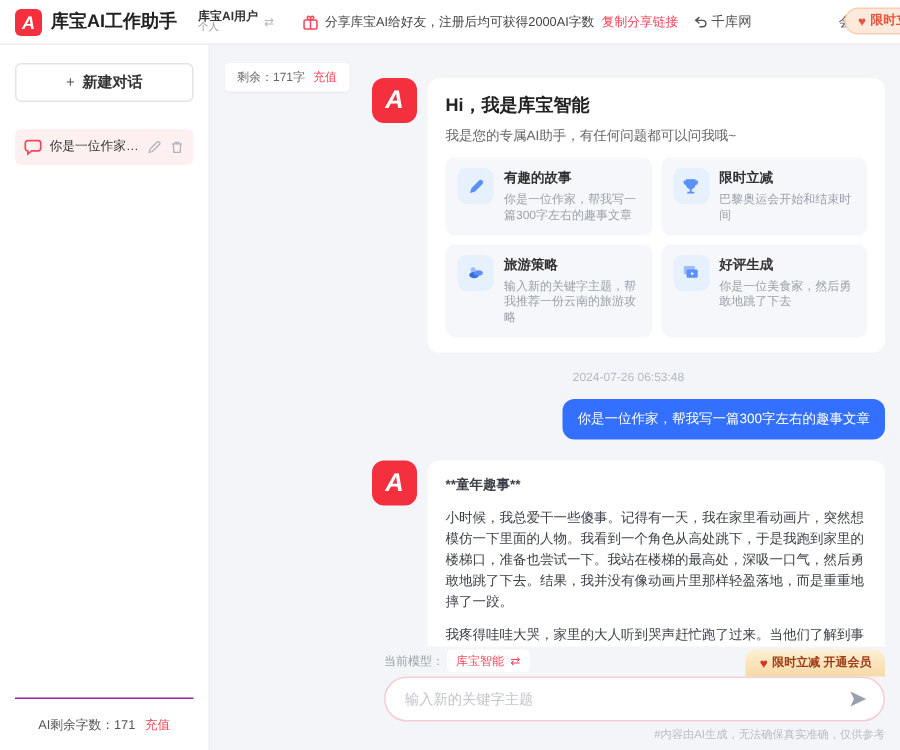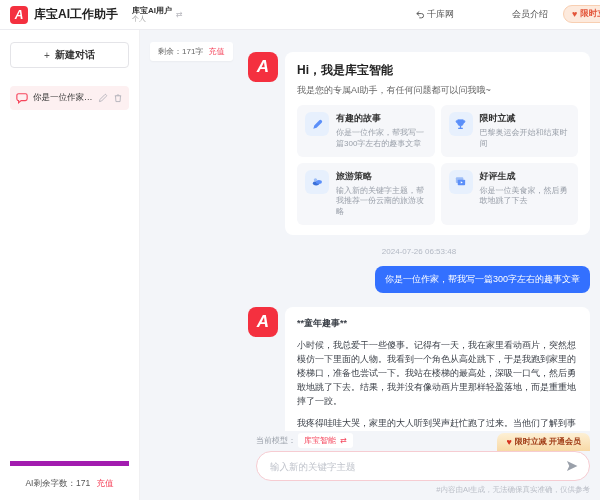--- a/index.html
+++ b/index.html
@@ -41,21 +41,21 @@
   .new-chat-btn { height:26px; border:1px solid #e4e4e8; border-radius:4px; background:#fff;
                   display:flex; align-items:center; justify-content:center;
                   font-size:10px; font-weight:bold; color:#333; cursor:pointer; }
   .new-chat-btn .plus { margin-right:5px; font-weight:normal; color:#555; }
   .chat-item { margin-top:18px; background:#fdf0f1; border-radius:4px; padding:6px 6px;
                display:flex; align-items:center; cursor:pointer; }
   .chat-item-label { flex:1; font-size:8.5px; color:#333; margin-left:5px;
                      overflow:hidden; text-overflow:ellipsis; white-space:nowrap; }
   .chat-item .act { margin-left:5px; cursor:pointer; display:flex; }
   .sb-spacer { flex:1; }
-  .sb-footer { border-top:5px solid #a21caf; padding-top:12px; text-align:center; font-size:8.5px; color:#555; }
+  .sb-footer { border-top:1px solid #a21caf; padding-top:12px; text-align:center; font-size:8.5px; color:#555; }
   .sb-footer .recharge { color:#f5455c; margin-left:4px; cursor:pointer; }
 
   
   .main { flex:1; background:#f3f5f9; position:relative; overflow:hidden; }
   .remain-pill { position:absolute; top:12px; left:10px; background:#fff; border-radius:3px;
                  padding:4px 8px; font-size:8px; color:#666; box-shadow:0 1px 2px rgba(0,0,0,.04); }
   .remain-pill .recharge { color:#f5455c; margin-left:3px; cursor:pointer; }
 
   .chat-col { margin:0 10px 0 108px; padding-top:22px; }
   .msg-row { display:flex; align-items:flex-start; }
@@ -117,20 +117,31 @@
   <div class="app-title">库宝AI工作助手</div>
 
   <div class="user-block">
     <div class="user-lines">
       <span class="user-name">库宝AI用户</span>
       <span class="user-type">个人</span>
     </div>
     <span class="swap-glyph">⇄</span>
   </div>
 
+  <div class="banner">
+    <svg width="12" height="12" viewBox="0 0 14 14">
+      <g fill="none" stroke="#f5455c" stroke-width="1.2">
+        <rect x="2" y="5" width="10" height="7" rx="1"></rect>
+        <line x1="7" y1="5" x2="7" y2="12"></line>
+        <path d="M7 5 C4.5 5 3.5 2.5 5.5 2.2 C6.8 2 7 4 7 5 C7 4 7.2 2 8.5 2.2 C10.5 2.5 9.5 5 7 5 Z"></path>
+      </g>
+    </svg>
+    <span class="banner-text">分享库宝AI给好友，注册后均可获得2000AI字数</span>
+    <span class="banner-link">复制分享链接</span>
+  </div>
 
   <div class="header-right">
     <span class="hdr-link">
       <svg width="10" height="10" viewBox="0 0 14 14">
         <path d="M6 2 L2.5 5 L6 8 M2.5 5 H9 a3 3 0 0 1 0 6 H6" fill="none" stroke="#555" stroke-width="1.3"></path>
       </svg>
       <span>千库网</span>
     </span>
     <span class="hdr-link">会员介绍</span>
   </div>

